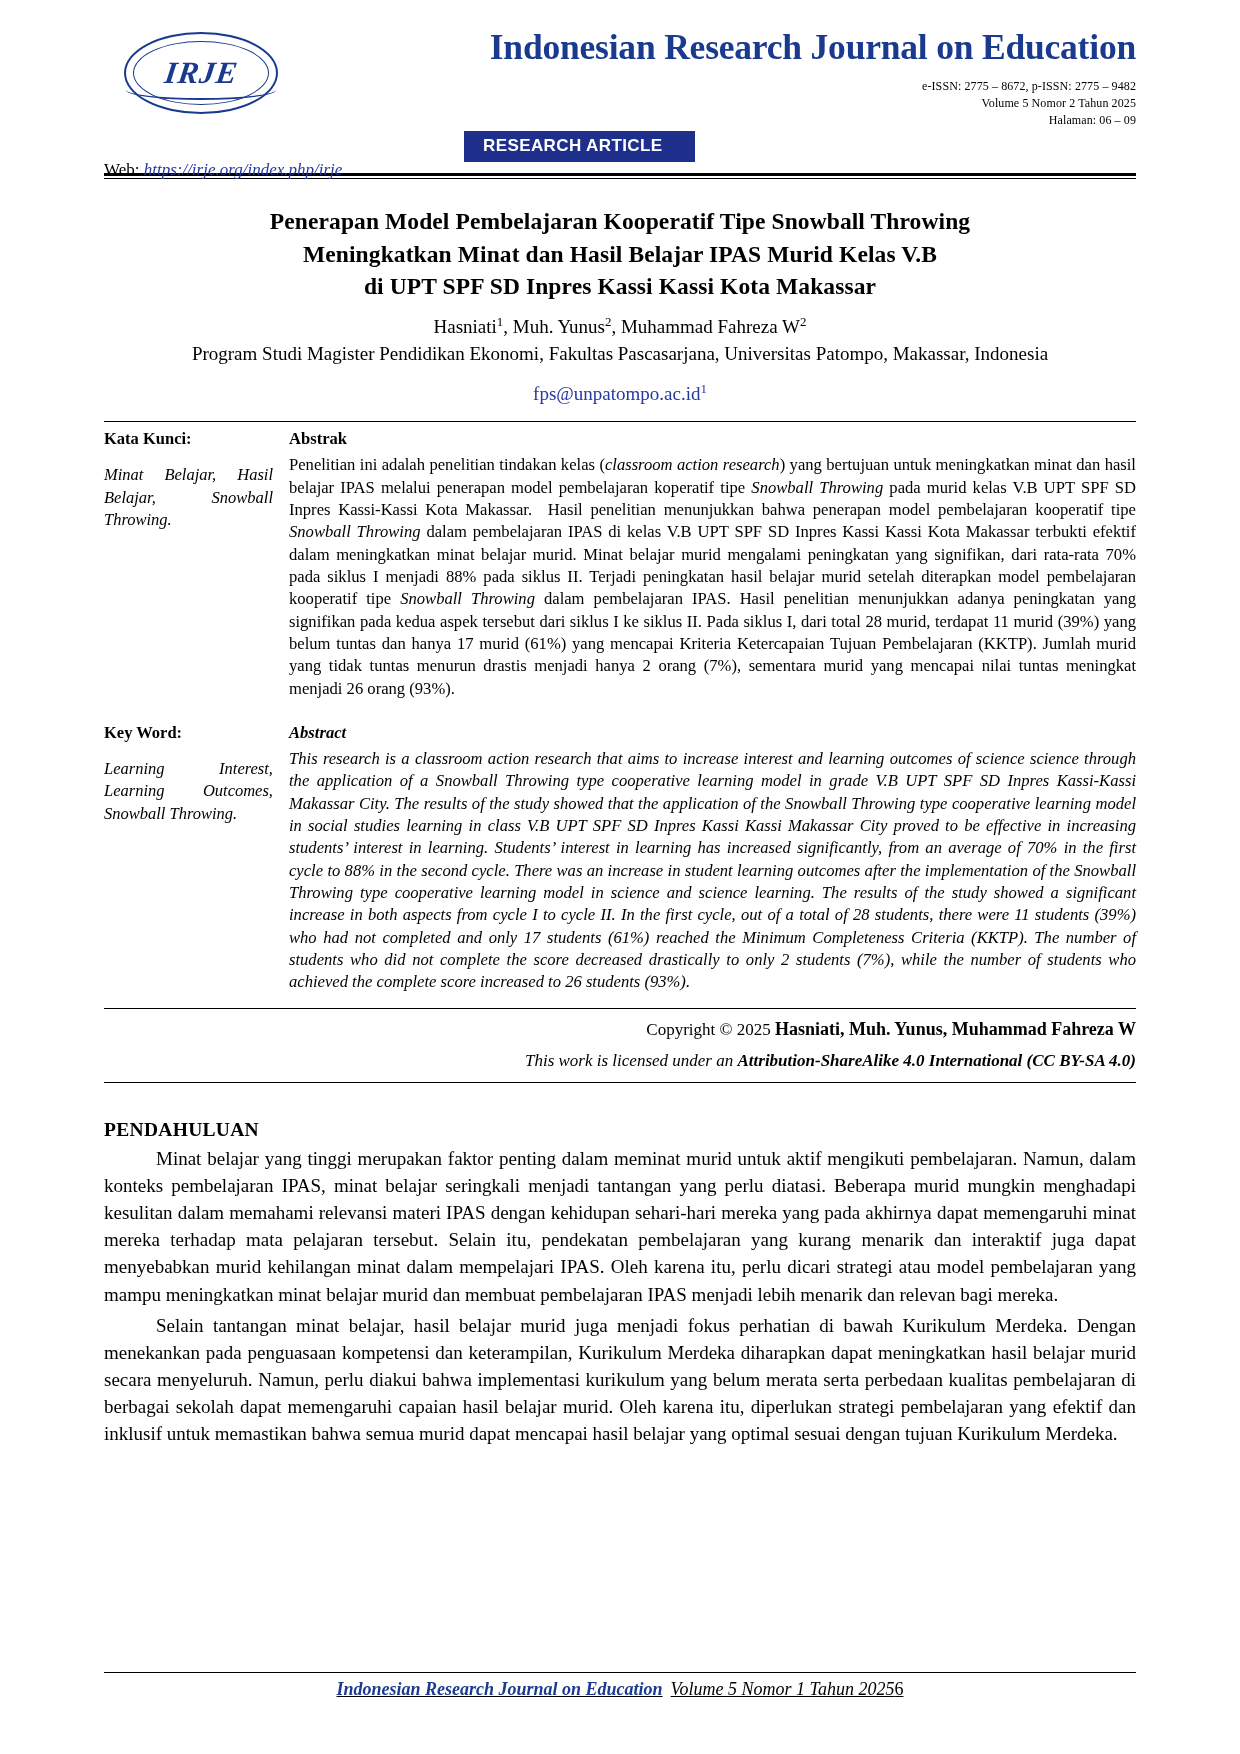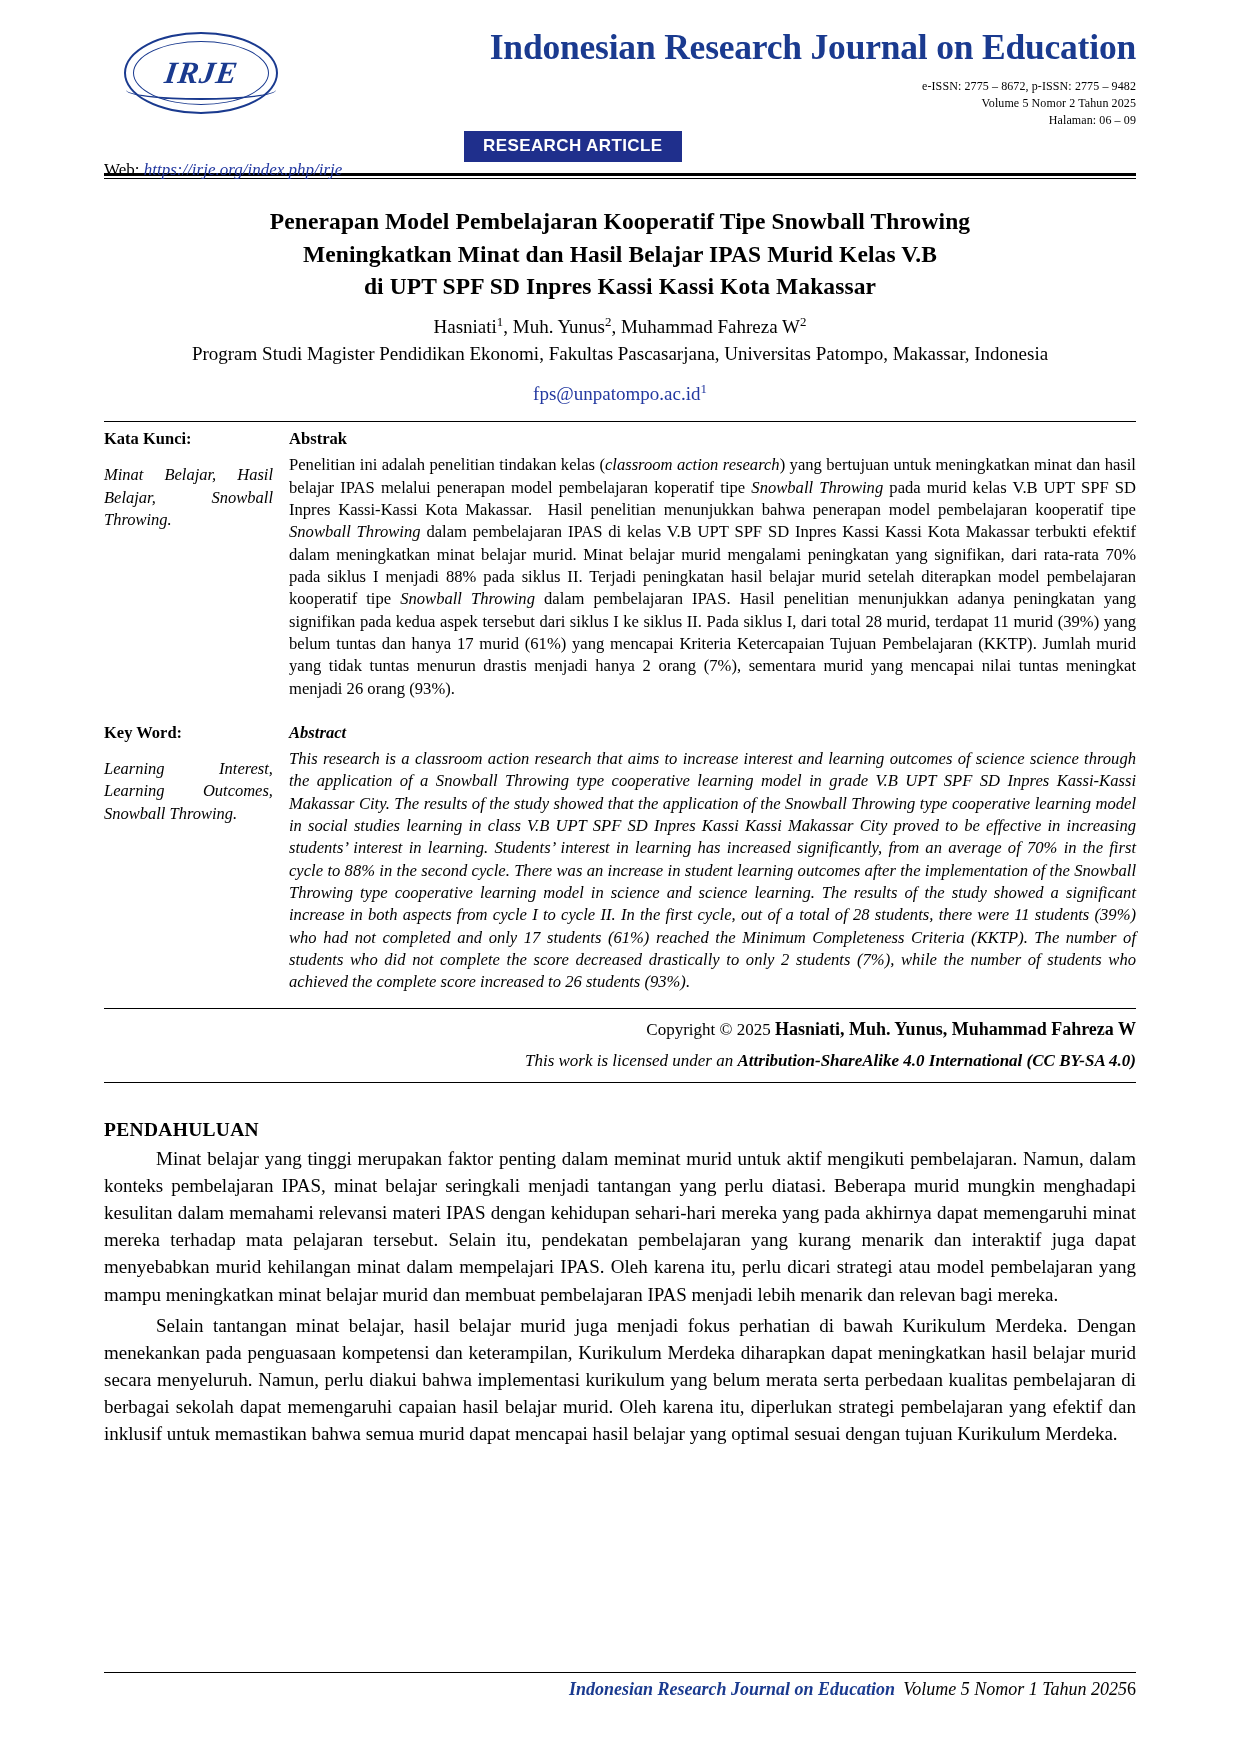--- a/index.html
+++ b/index.html
@@ -112,21 +112,21 @@
   .ra-badge {
     position: absolute;
     left: 360px;
     top: 0;
     background: #1f2f8c;
     color: #ffffff;
     font-family: "Liberation Sans", sans-serif;
     font-weight: bold;
     font-size: 17px;
     letter-spacing: 0.4px;
-    padding: 5px 19px 6px 19px;
+    padding: 5px 32px 6px 19px;
   }
   .rule-thick {
     border-top: 3px solid #000;
     margin-top: 8px;
   }
   .rule-thin {
     border-top: 1px solid #000;
     margin-top: 2px;
   }
 
@@ -241,22 +241,23 @@
     right: 104px;
     bottom: 54px;
   }
   .footer-rule {
     border-top: 1px solid #000;
     margin-bottom: 6px;
   }
   .footer-row {
     display: flex;
     align-items: baseline;
-    justify-content: flex-end;
+    justify-content: center;
     font-size: 18px;
+    text-decoration: underline;
   }
   .footer-journal {
     font-weight: bold;
     font-style: italic;
     color: #1a3a8f;
   }
   .footer-vol {
     font-style: italic;
     margin-left: 8px;
   }

